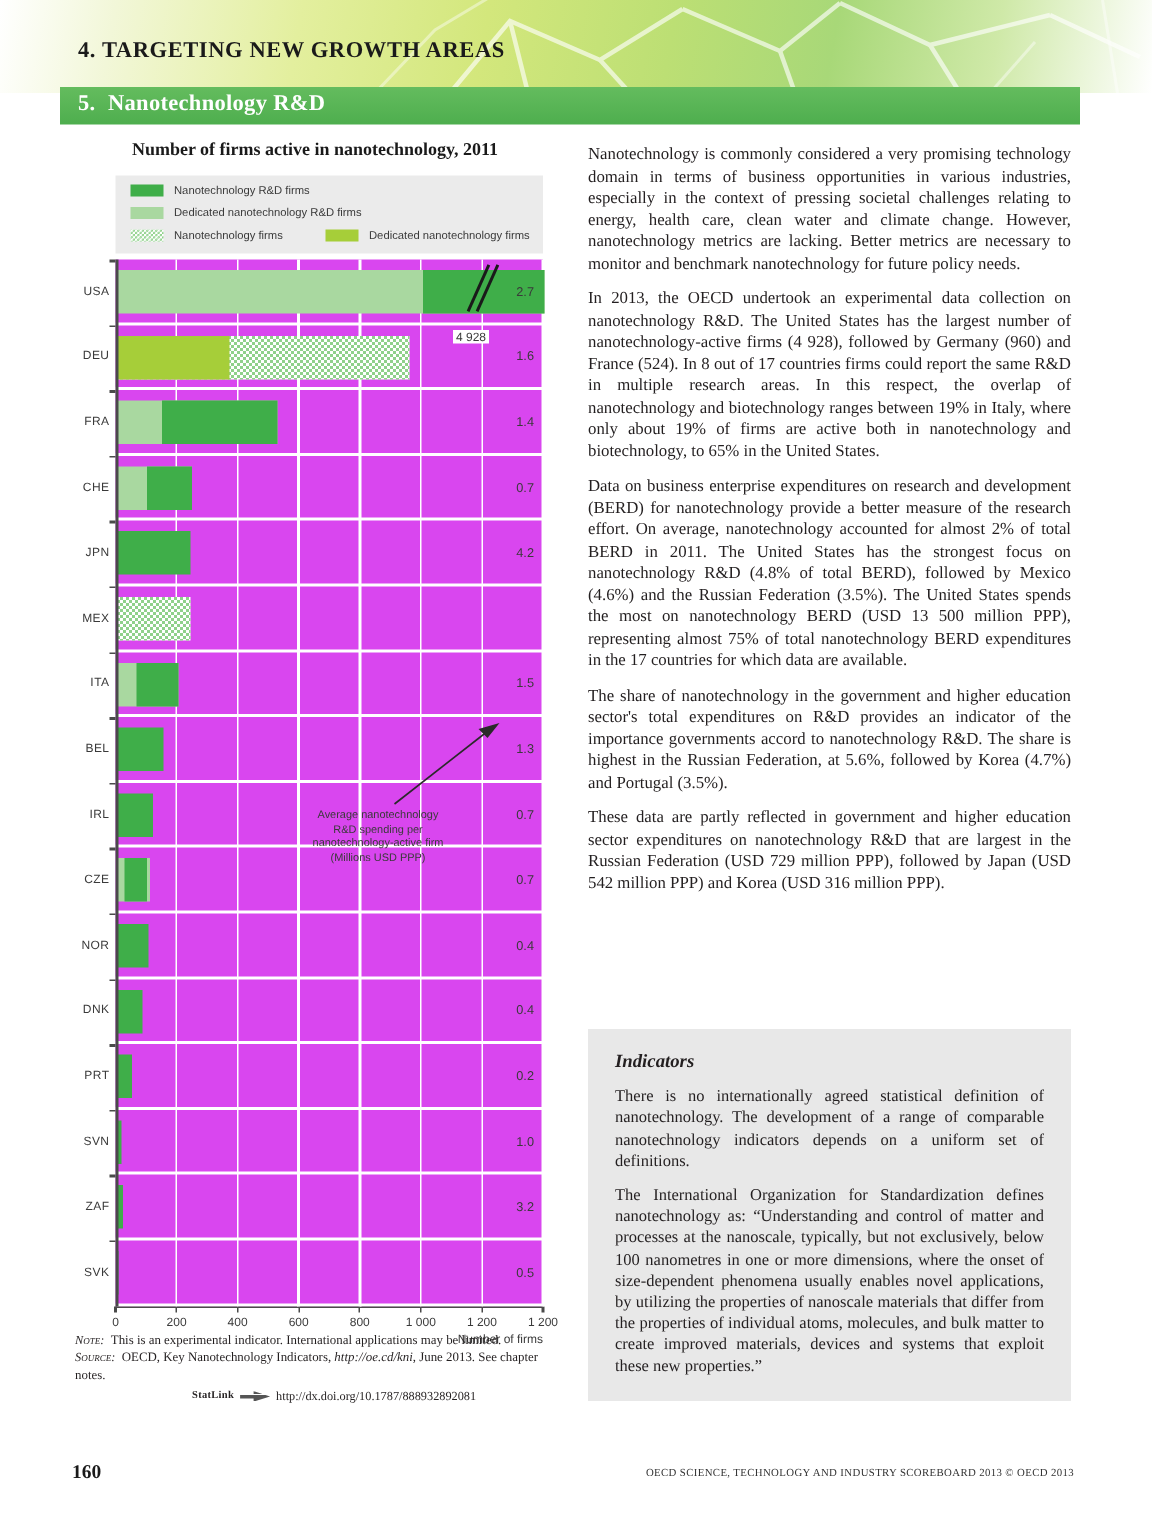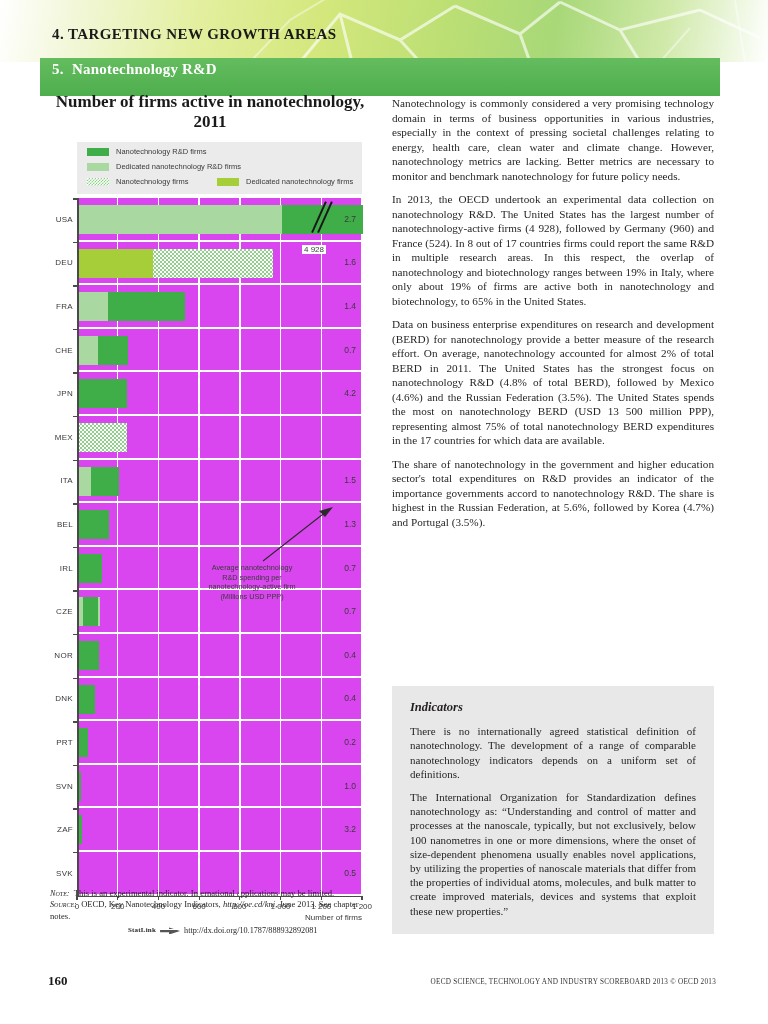--- a/index.html
+++ b/index.html
@@ -20,35 +20,35 @@
     overflow:hidden;
   }
   .banner-deco{position:absolute;inset:0;opacity:.85;}
   .banner-title{
     position:absolute;left:52px;top:26px;
     font-family:"Liberation Serif", serif;
     font-weight:bold;font-size:15px;letter-spacing:.4px;
     color:#1a1a1a;
   }
   .subbar{
-    position:absolute;left:40px;top:58px;width:680px;height:38px;
+    position:absolute;left:40px;top:58px;width:680px;height:25px;
     background:#5cb85c;
     background:linear-gradient(180deg,#64bc5e 0%,#4eae4e 100%);
   }
   .subbar-text{
     position:absolute;left:12px;top:3px;
     font-family:"Liberation Serif", serif;
     font-weight:bold;font-size:15px;color:#ffffff;letter-spacing:.2px;
   }
   .subbar-num{display:inline-block;min-width:20px;}
 
   
   .chart-col{position:absolute;left:40px;top:92px;width:340px;}
   .chart-title{
-    font-weight:bold;font-size:17px;
+    font-weight:bold;font-size:12px;
     font-family:"Liberation Serif", serif;
     text-align:center;margin:0 0 10px 0;color:#1a1a1a;
   }
 
   .legend{
     position:relative;margin-left:37px;width:285px;height:52px;
     background:#ebebeb;
     font-family:"Liberation Sans", sans-serif;
     font-size:7.5px;color:#3a3a3a;
   }
@@ -409,20 +409,21 @@
     <span class="sl-glyph"></span>
     <span>http://dx.doi.org/10.1787/888932892081</span>
   </div>
 </div>
 
 <div class="text-col" id="bodytext">
     <p>Nanotechnology is commonly considered a very promising technology domain in terms of business opportunities in various industries, especially in the context of pressing societal challenges relating to energy, health care, clean water and climate change. However, nanotechnology metrics are lacking. Better metrics are necessary to monitor and benchmark nanotechnology for future policy needs.</p>
     <p>In 2013, the OECD undertook an experimental data collection on nanotechnology R&amp;D. The United States has the largest number of nanotechnology-active firms (4 928), followed by Germany (960) and France (524). In 8 out of 17 countries firms could report the same R&amp;D in multiple research areas. In this respect, the overlap of nanotechnology and biotechnology ranges between 19% in Italy, where only about 19% of firms are active both in nanotechnology and biotechnology, to 65% in the United States.</p>
     <p>Data on business enterprise expenditures on research and development (BERD) for nanotechnology provide a better measure of the research effort. On average, nanotechnology accounted for almost 2% of total BERD in 2011. The United States has the strongest focus on nanotechnology R&amp;D (4.8% of total BERD), followed by Mexico (4.6%) and the Russian Federation (3.5%). The United States spends the most on nanotechnology BERD (USD 13 500 million PPP), representing almost 75% of total nanotechnology BERD expenditures in the 17 countries for which data are available.</p>
     <p>The share of nanotechnology in the government and higher education sector's total expenditures on R&amp;D provides an indicator of the importance governments accord to nanotechnology R&amp;D. The share is highest in the Russian Federation, at 5.6%, followed by Korea (4.7%) and Portugal (3.5%).</p>
+    <p>These data are partly reflected in government and higher education sector expenditures on nanotechnology R&amp;D that are largest in the Russian Federation (USD 729 million PPP), followed by Japan (USD 542 million PPP) and Korea (USD 316 million PPP).</p>
   </div>
 
 <div class="defbox">
   <h3>Indicators</h3>
   <p>There is no internationally agreed statistical definition of nanotechnology. The development of a range of comparable nanotechnology indicators depends on a uniform set of definitions.</p>
   <p>The International Organization for Standardization defines nanotechnology as: “Understanding and control of matter and processes at the nanoscale, typically, but not exclusively, below 100 nanometres in one or more dimensions, where the onset of size-dependent phenomena usually enables novel applications, by utilizing the properties of nanoscale materials that differ from the properties of individual atoms, molecules, and bulk matter to create improved materials, devices and systems that exploit these new properties.”</p>
 </div>
 
 <div class="pgnum">160</div>
 <div class="footer-right">OECD SCIENCE, TECHNOLOGY AND INDUSTRY SCOREBOARD 2013 © OECD 2013</div>

